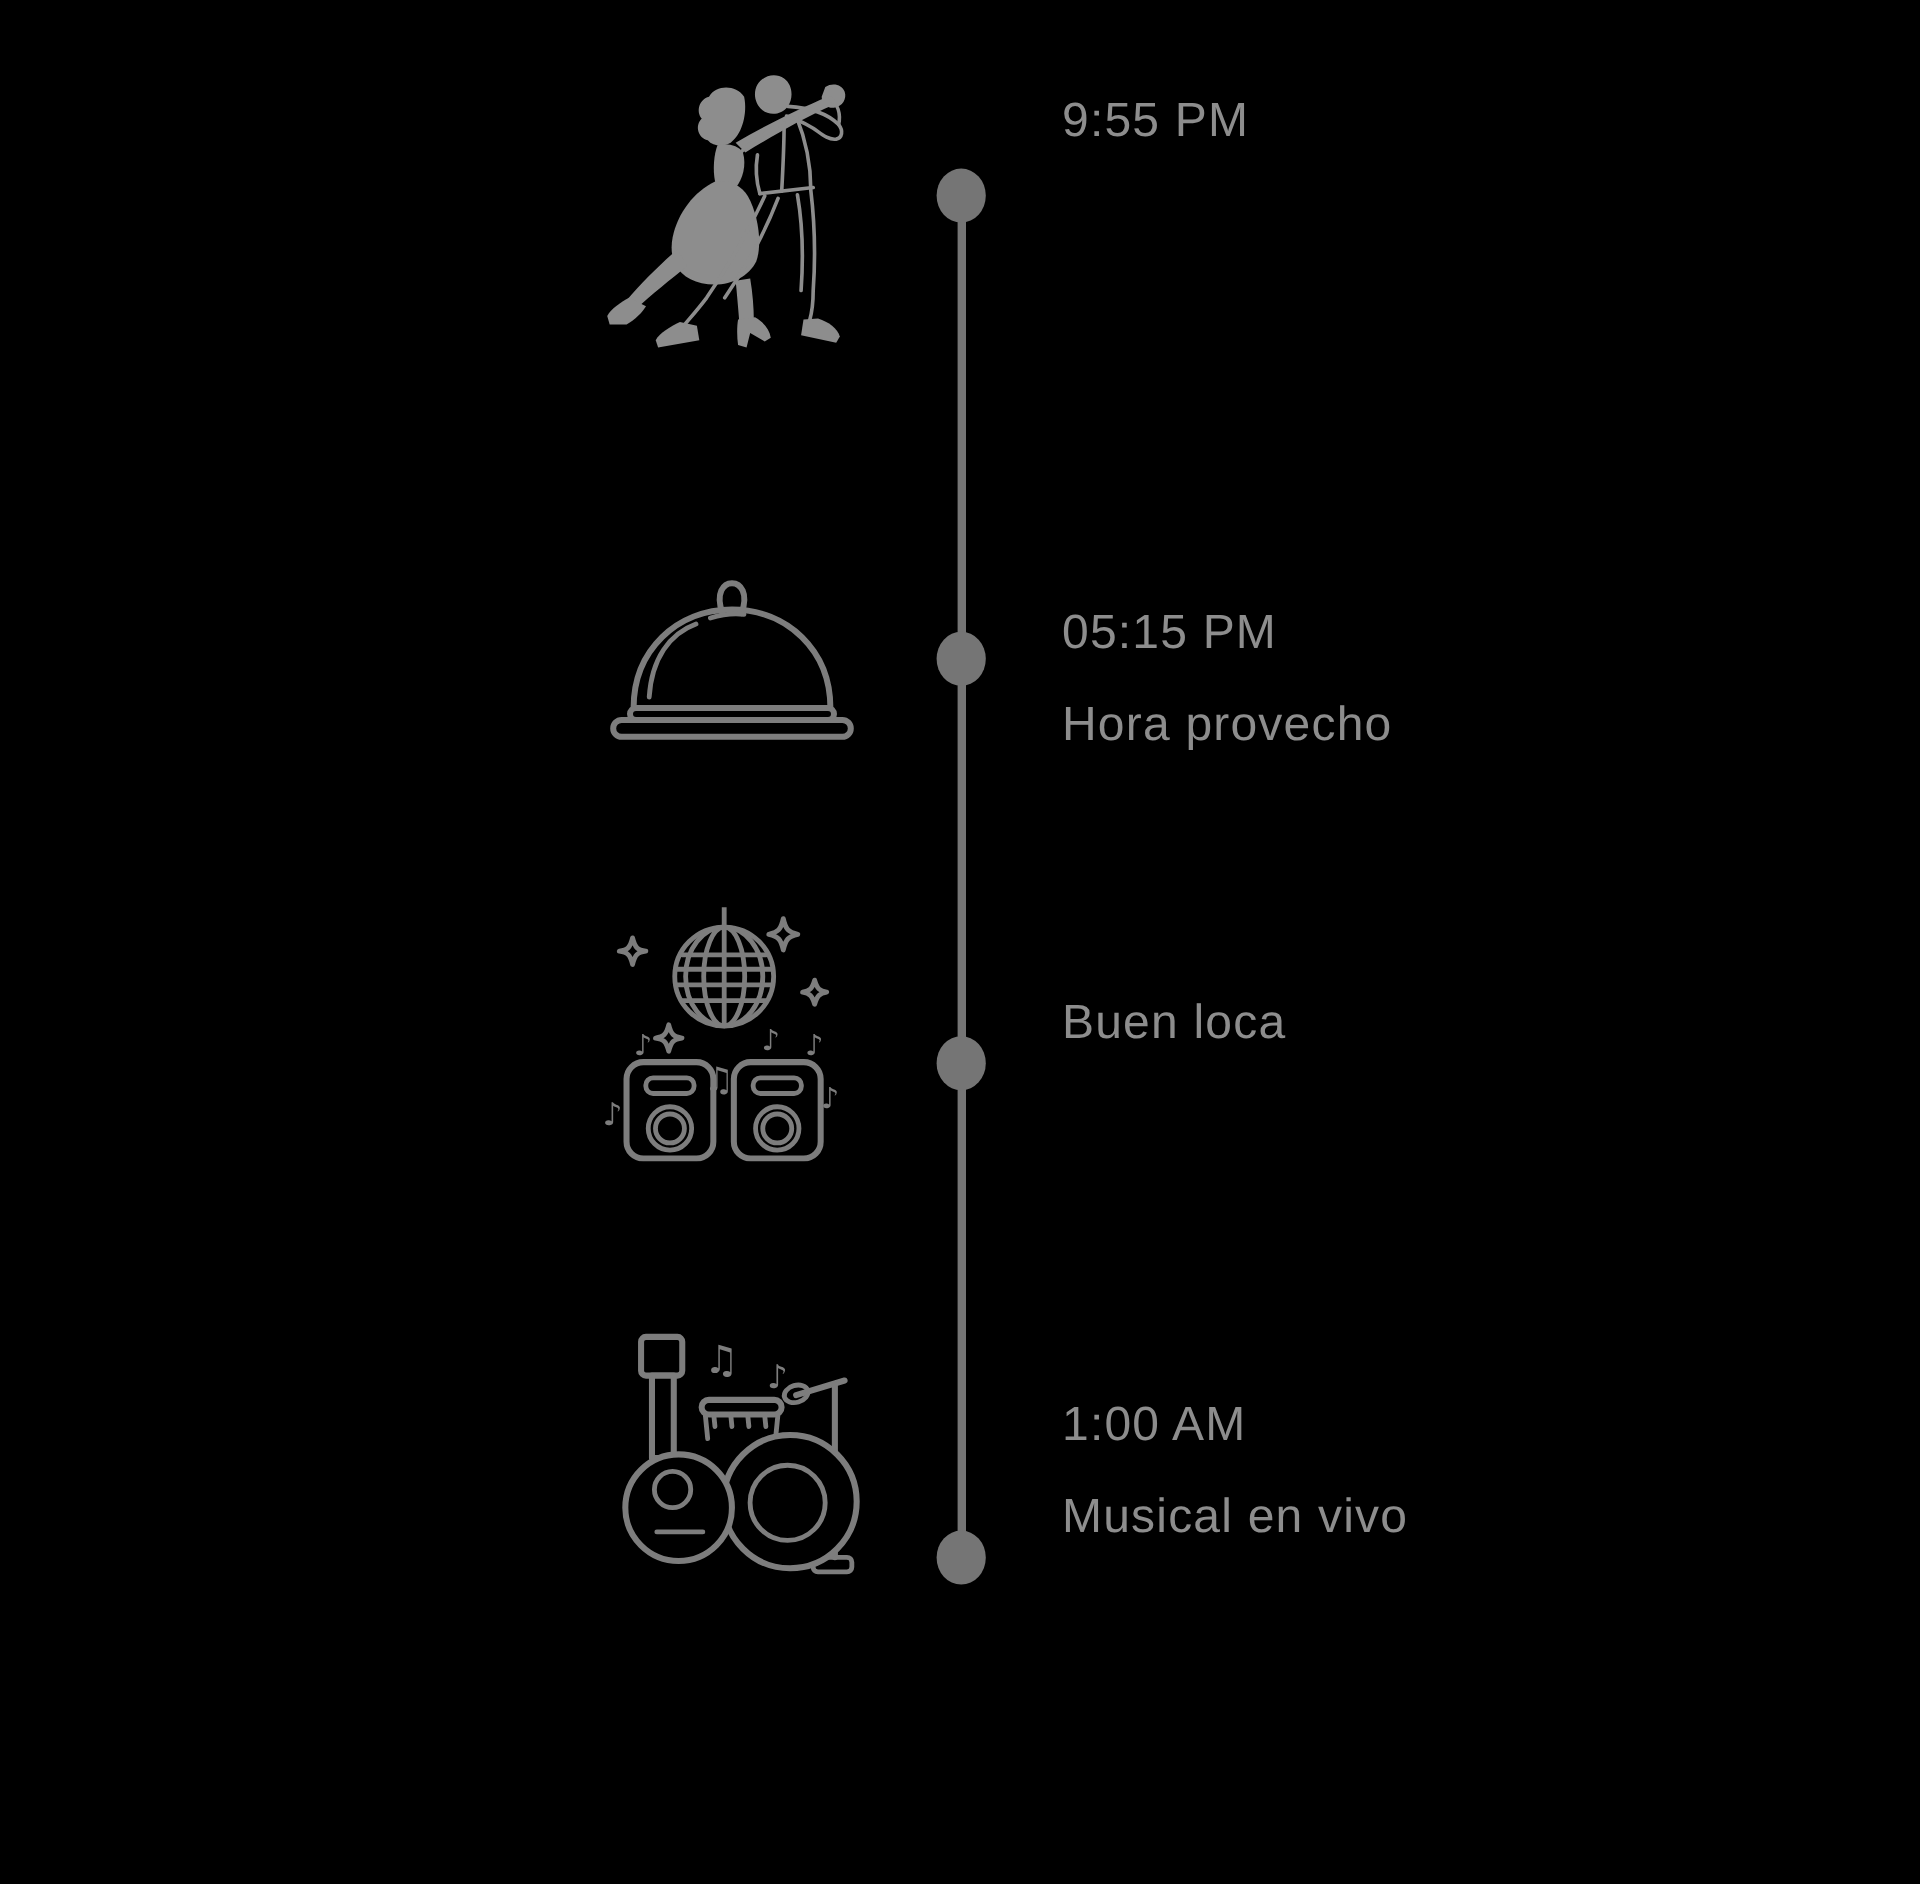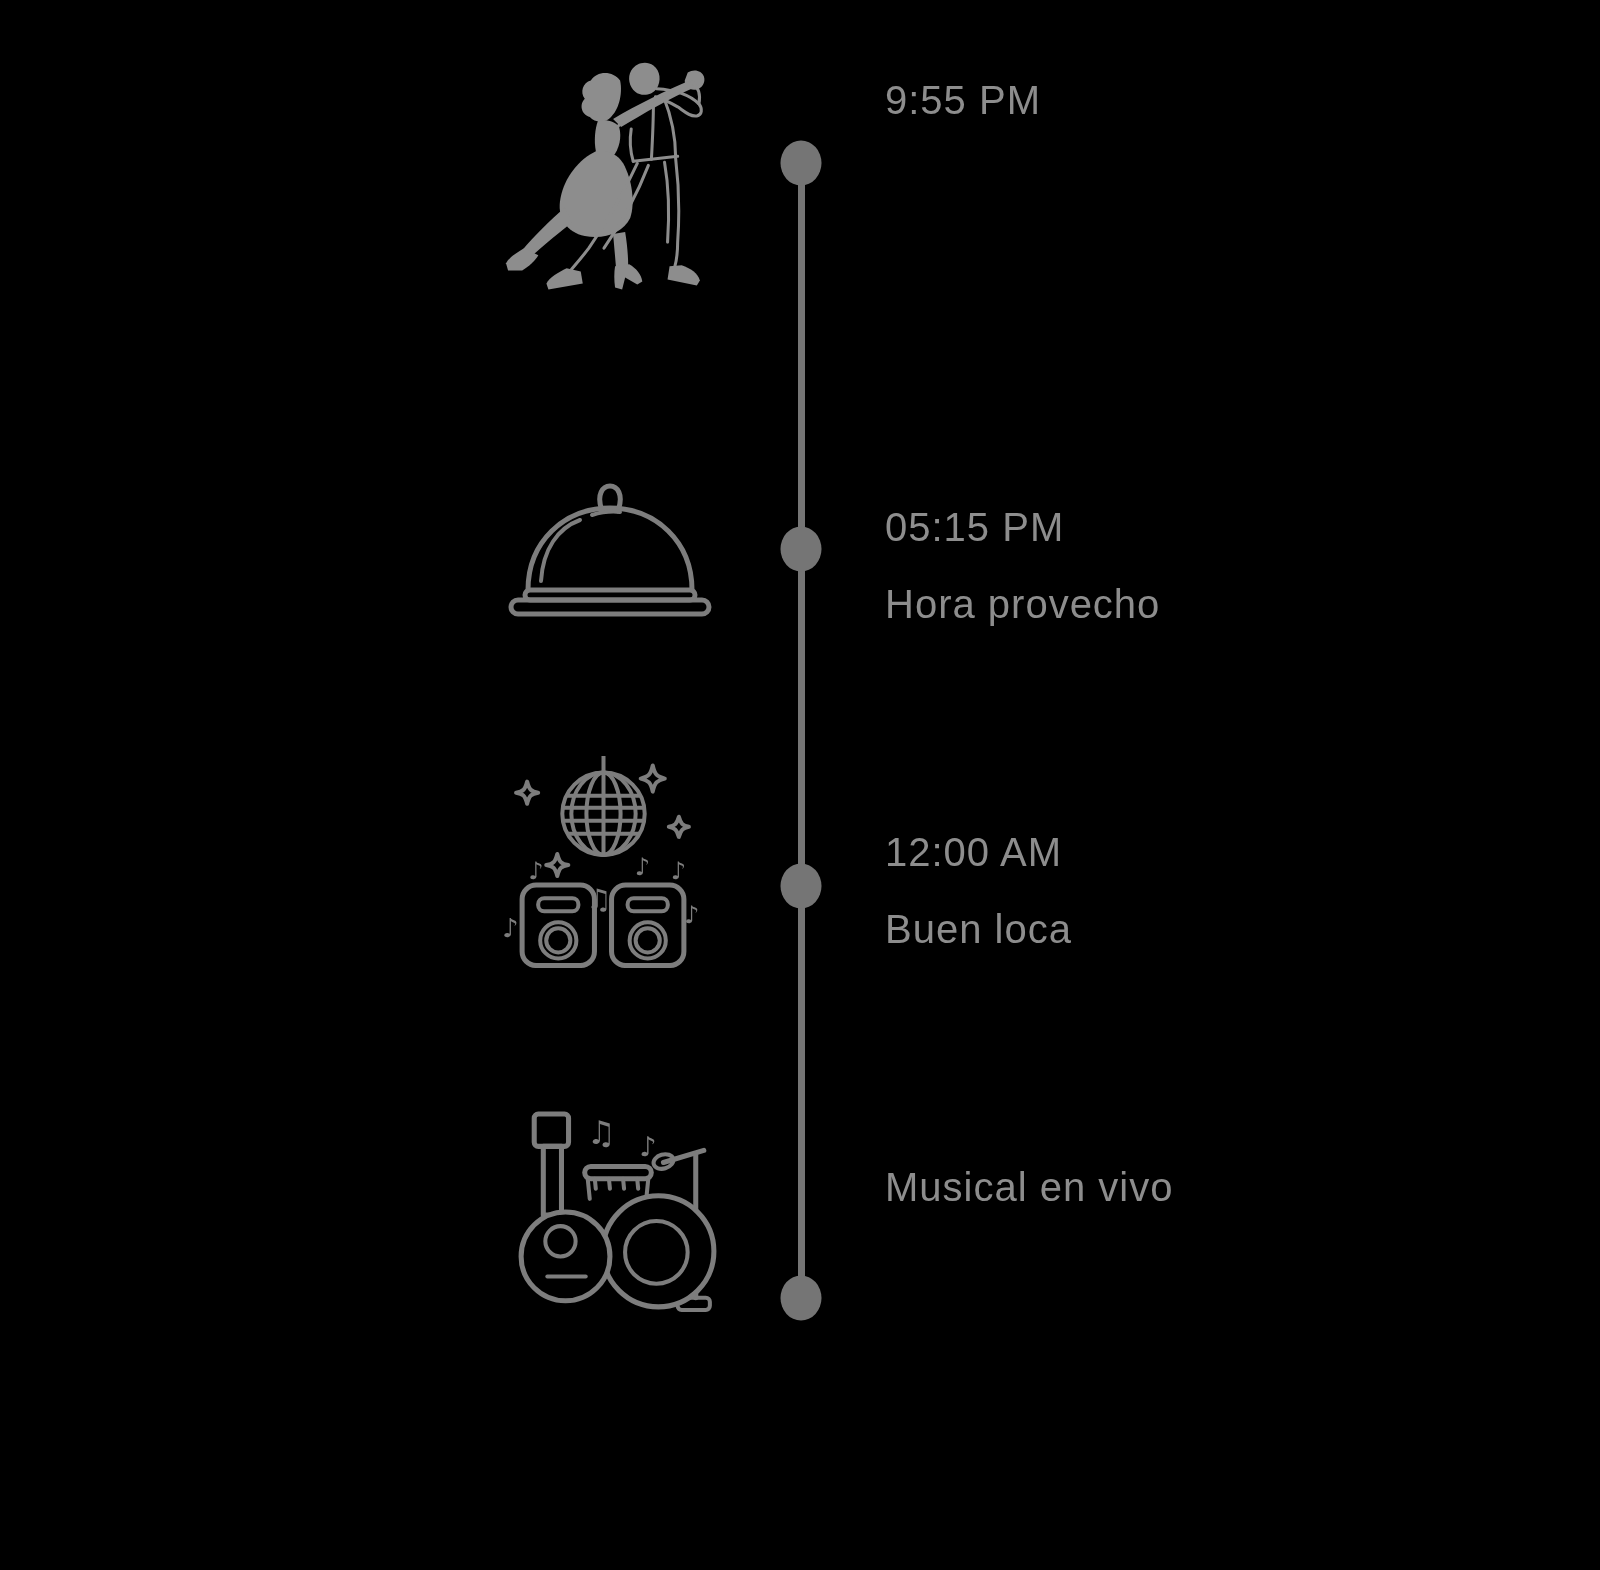--- a/index.html
+++ b/index.html
@@ -176,21 +176,21 @@
   <div class="entry" style="top:62px">
     <div class="time">9:55 PM</div>
   </div>
 
   <div class="entry" style="top:489px">
     <div class="time">05:15 PM</div>
     <div class="title">Hora provecho</div>
   </div>
 
   <div class="entry" style="top:814px">
-    <div class="time">12:00 AM</div>
     <div class="title">Buen loca</div>
   </div>
 
   <div class="entry" style="top:1149px">
+    <div class="time">1:00 AM</div>
     <div class="title">Musical en vivo</div>
   </div>
 
 </div>
 
 </body></html>

